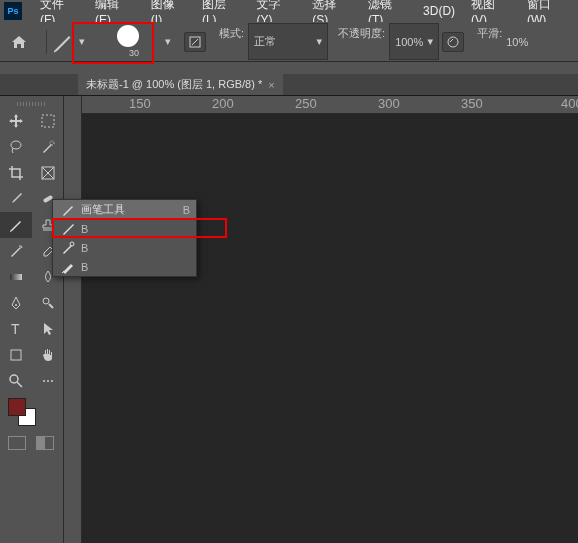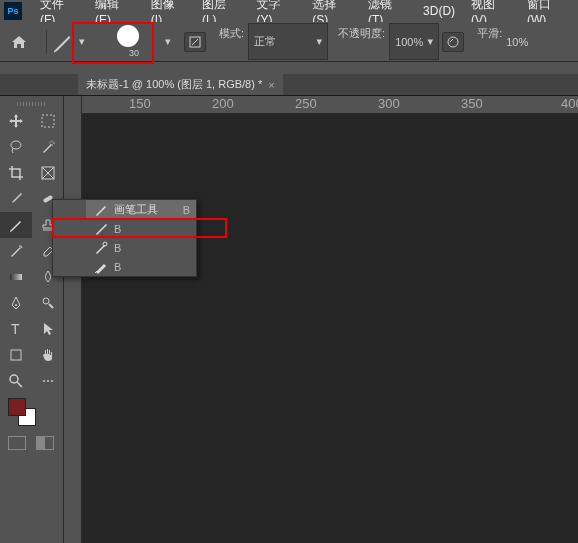--- a/index.html
+++ b/index.html
@@ -38,21 +38,21 @@
 .mode-row { display: flex; padding: 6px 0 0 8px; gap: 10px; }
 .mode-box { width: 18px; height: 14px; border: 1px solid #888; }
 .mode-box.qm { background: linear-gradient(90deg, #888 50%, transparent 50%); }
 .canvas-area { flex: 1; display: flex; flex-direction: column; position: relative; }
 .ruler-h { height: 18px; background: #535353; border-bottom: 1px solid #2a2a2a; display: flex; align-items: flex-end; padding-left: 18px; font-size: 13px; color: #aaa; position: relative; }
 .ruler-h span { position: absolute; bottom: 2px; }
 .ruler-corner { width: 18px; height: 18px; background: #535353; border-right: 1px solid #2a2a2a; position: absolute; left: 0; top: 0; }
 .canvas-body { flex: 1; display: flex; }
 .ruler-v { width: 18px; background: #535353; border-right: 1px solid #2a2a2a; }
 .canvas { flex: 1; background: #262626; position: relative; }
-.context-menu { position: absolute; left: 52px; top: 199px; background: #535353; border: 1px solid #333; box-shadow: 2px 2px 6px rgba(0,0,0,.5); width: 145px; z-index: 50; padding-left: 33px; }
+.context-menu { position: absolute; left: 52px; top: 199px; background: #535353; border: 1px solid #333; box-shadow: 2px 2px 6px rgba(0,0,0,.5); width: 145px; z-index: 50; }
 .ctx-item { display: flex; align-items: center; height: 19px; padding: 0 6px; font-size: 11px; color: #ddd; cursor: pointer; }
 .ctx-item.sel { background: #6b6b6b; }
 .ctx-icon { width: 18px; display: flex; justify-content: center; }
 .ctx-label { flex: 1; margin-left: 4px; }
 .ctx-key { color: #bbb; margin-left: 4px; }
 .btn-sq { width: 22px; height: 20px; border: 1px solid #333; background: #454545; display: flex; align-items: center; justify-content: center; margin: 0 3px; border-radius: 2px; }
 </style>
 </head>
 <body>
 

